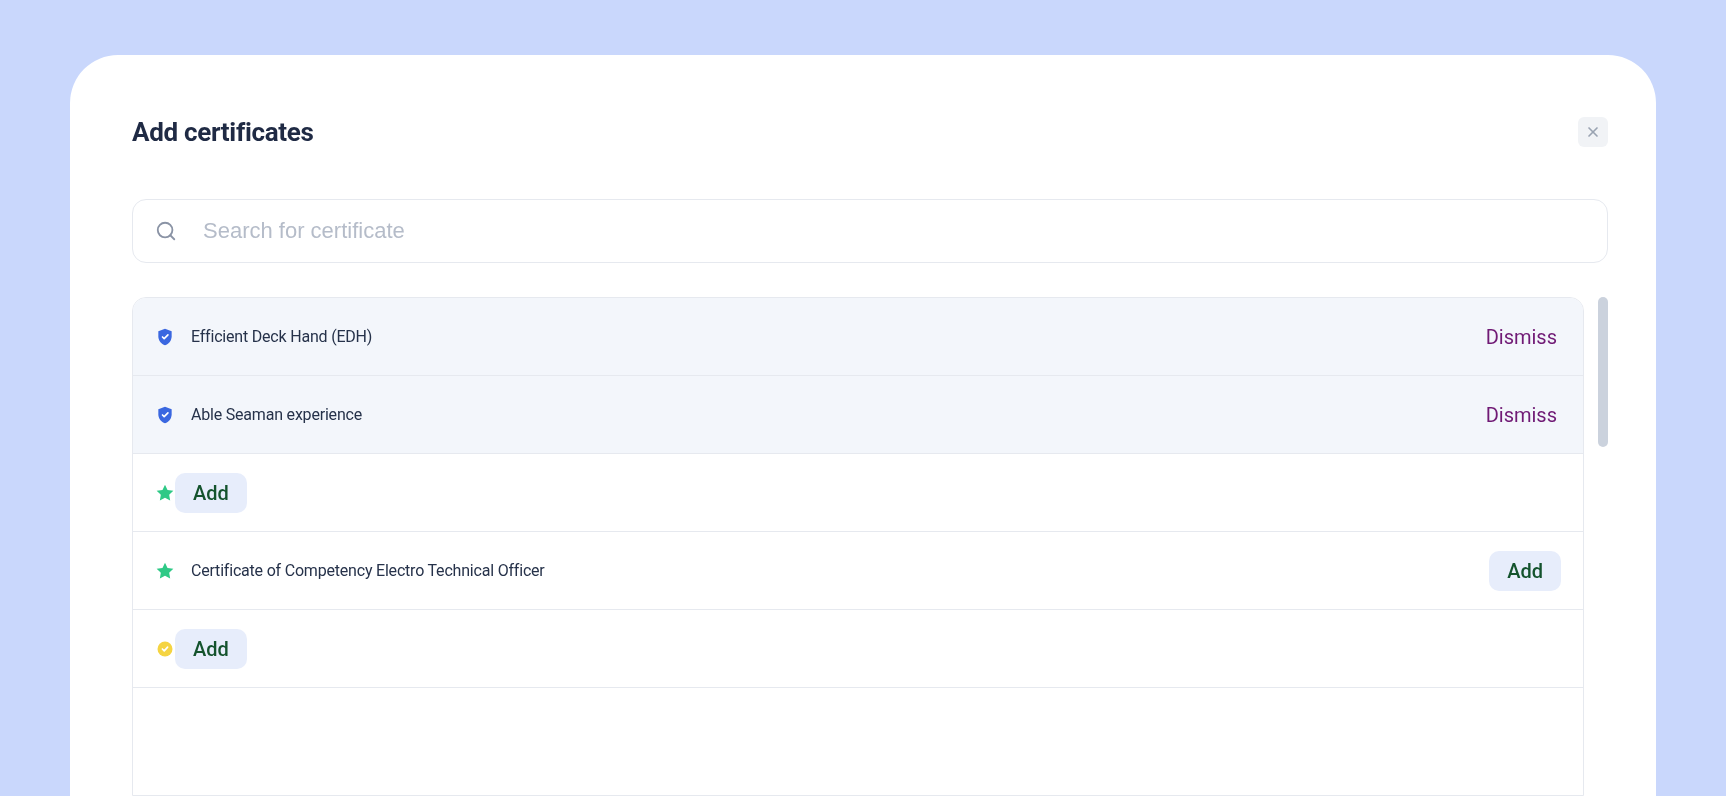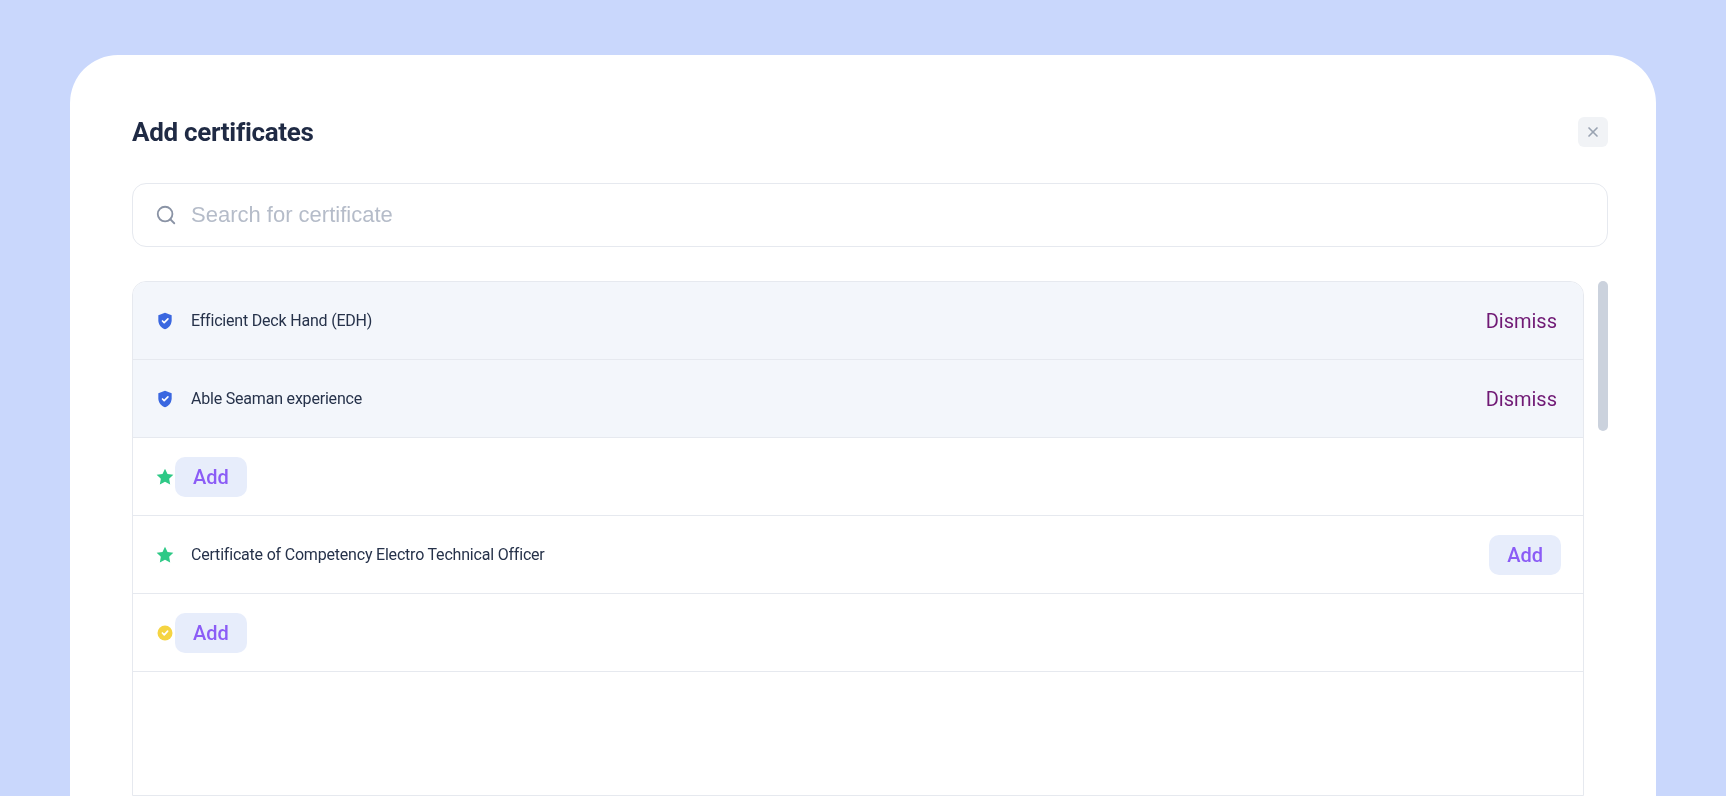--- a/index.html
+++ b/index.html
@@ -53,27 +53,27 @@
     }
     
     .subtitle {
       margin-top: 10px;
       font-size: 20px;
       color: #8a93a5;
       letter-spacing: -0.2px;
     }
     
     .search-container {
-      margin-top: 36px;
+      margin-top: 52px;
       border: 1px solid #e6e9ef;
       border-radius: 14px;
       padding: 18px 22px;
       display: flex;
       align-items: center;
-      gap: 14px;
+      gap: 26px;
     }
     
     .search-container svg {
       flex-shrink: 0;
     }
     
     .search-input {
       border: none;
       outline: none;
       font-size: 22px;
@@ -132,21 +132,21 @@
     
     .dismiss-btn {
       font-size: 20px;
       color: #701a75;
       cursor: pointer;
       padding: 6px 4px;
     }
     
     .add-btn {
       background-color: #e7edfb;
-      color: #8b5cf6;
+      color: #14532d;
       font-size: 20px;
       font-weight: 500;
       padding: 8px 18px;
       border-radius: 10px;
       cursor: pointer;
     }
     
     .scrollbar-track {
       width: 10px;
       background: transparent;

